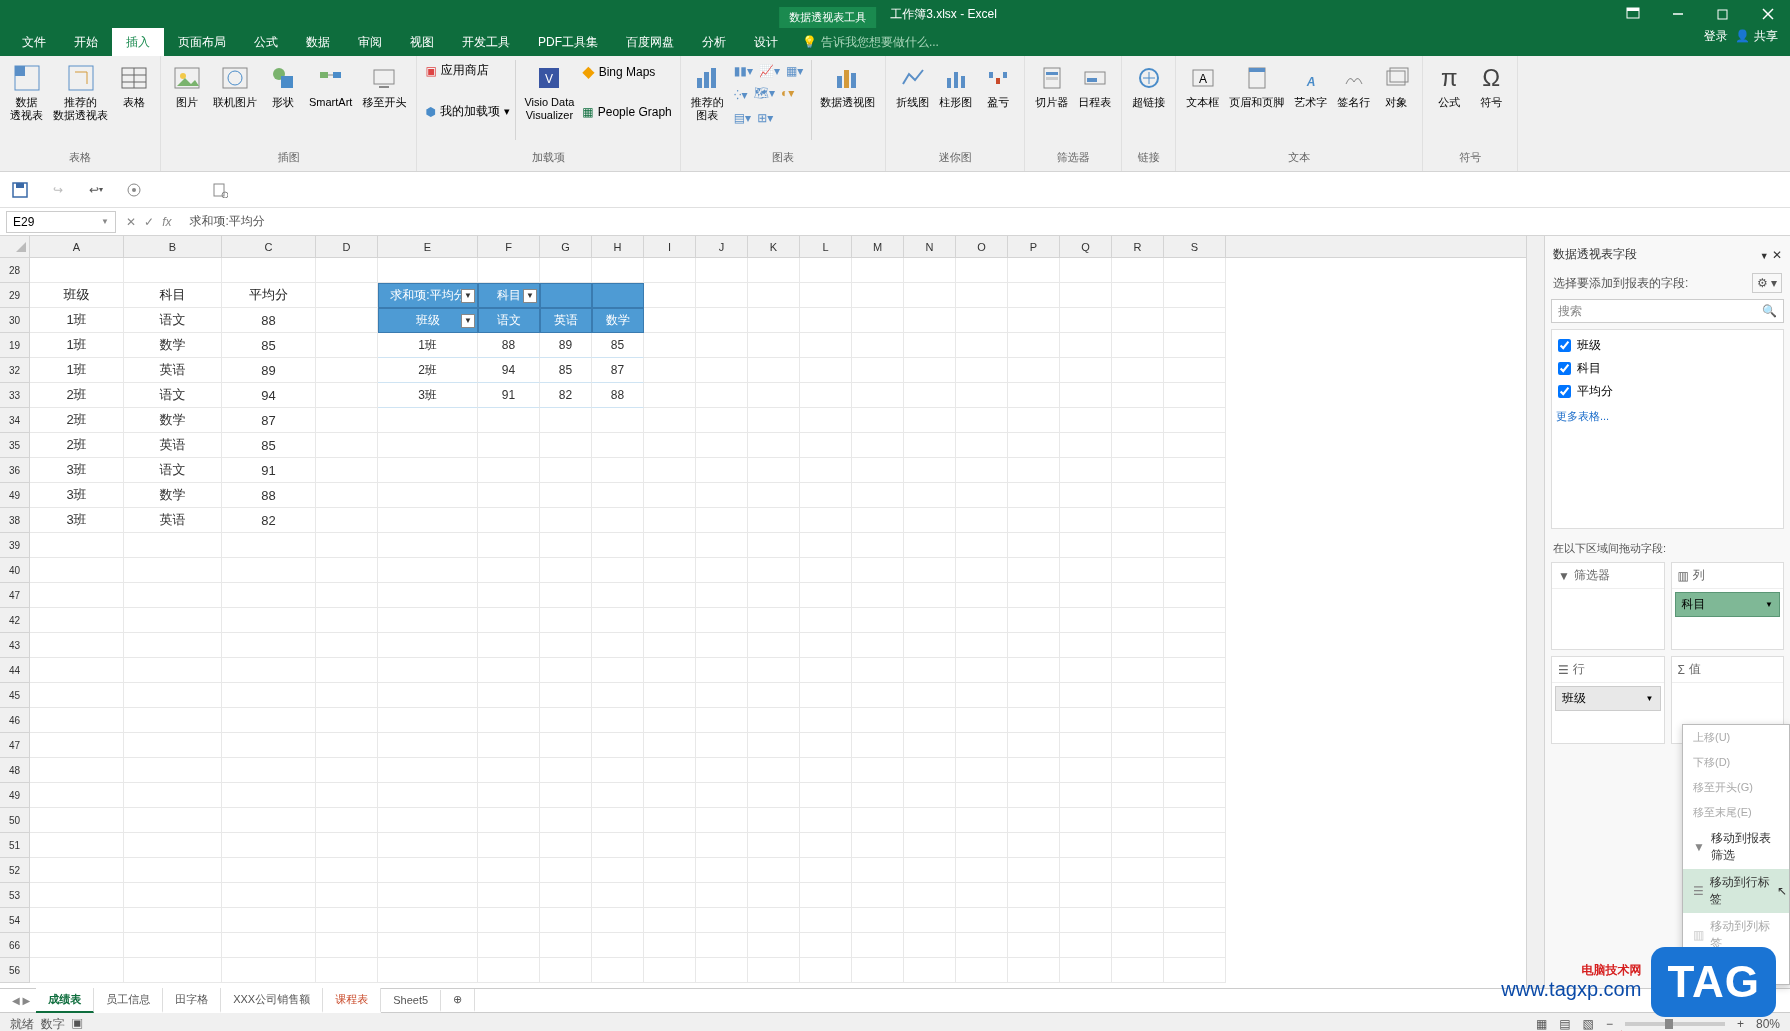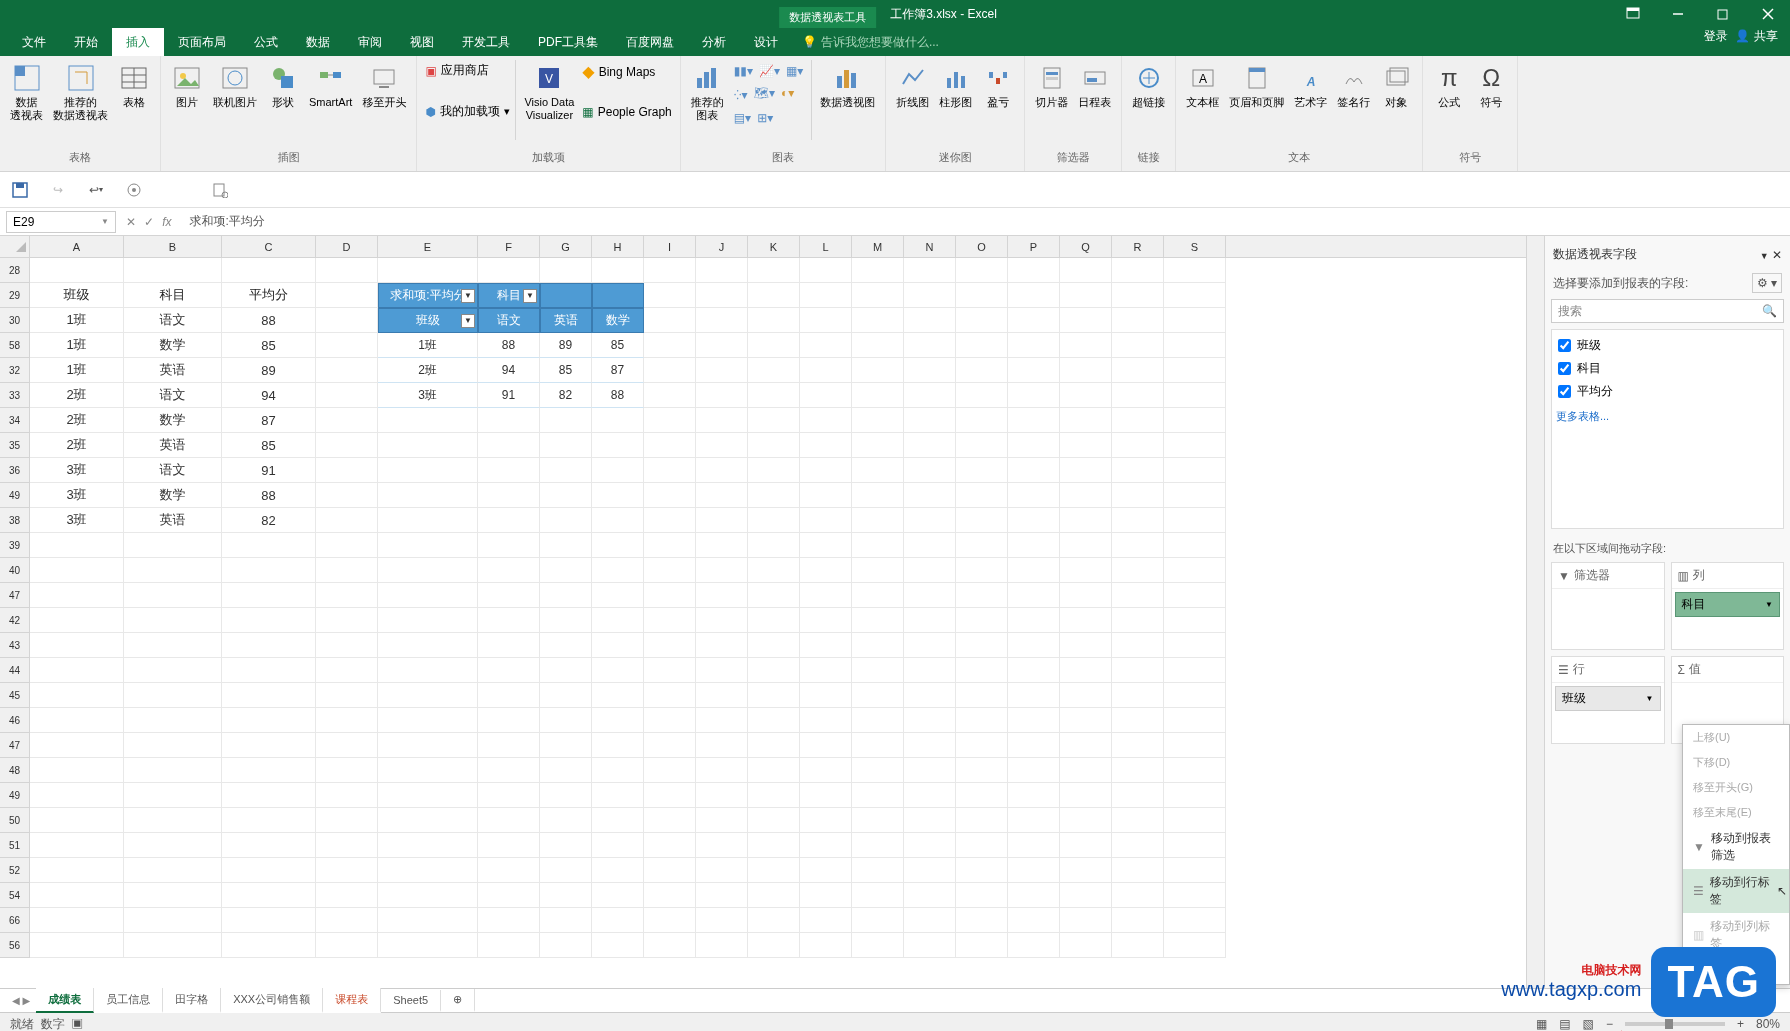--- a/index.html
+++ b/index.html
@@ -564,21 +564,21 @@
           <div class="cell" style="width:52px"></div>
           <div class="cell" style="width:52px"></div>
           <div class="cell" style="width:52px"></div>
           <div class="cell" style="width:52px"></div>
           <div class="cell" style="width:52px"></div>
           <div class="cell" style="width:52px"></div>
           <div class="cell" style="width:52px"></div>
           <div class="cell" style="width:62px"></div>
         </div>
         <div class="row dat">
-          <div class="rowh">58</div>
+          <div class="rowh">19</div>
           <div class="cell center" style="width:94px">1班</div>
           <div class="cell center" style="width:98px">数学</div>
           <div class="cell center" style="width:94px">85</div>
           <div class="cell" style="width:62px"></div>
           <div class="cell pt-cell" style="width:100px">1班</div>
           <div class="cell pt-cell" style="width:62px">88</div>
           <div class="cell pt-cell" style="width:52px">89</div>
           <div class="cell pt-cell" style="width:52px">85</div>
           <div class="cell" style="width:52px"></div>
           <div class="cell" style="width:52px"></div>
@@ -1027,20 +1027,42 @@
           <div class="cell" style="width:52px"></div>
           <div class="cell" style="width:52px"></div>
           <div class="cell" style="width:52px"></div>
           <div class="cell" style="width:52px"></div>
           <div class="cell" style="width:52px"></div>
           <div class="cell" style="width:52px"></div>
           <div class="cell" style="width:62px"></div>
         </div>
         <div class="row dat">
           <div class="rowh">52</div>
+          <div class="cell" style="width:94px"></div>
+          <div class="cell" style="width:98px"></div>
+          <div class="cell" style="width:94px"></div>
+          <div class="cell" style="width:62px"></div>
+          <div class="cell" style="width:100px"></div>
+          <div class="cell" style="width:62px"></div>
+          <div class="cell" style="width:52px"></div>
+          <div class="cell" style="width:52px"></div>
+          <div class="cell" style="width:52px"></div>
+          <div class="cell" style="width:52px"></div>
+          <div class="cell" style="width:52px"></div>
+          <div class="cell" style="width:52px"></div>
+          <div class="cell" style="width:52px"></div>
+          <div class="cell" style="width:52px"></div>
+          <div class="cell" style="width:52px"></div>
+          <div class="cell" style="width:52px"></div>
+          <div class="cell" style="width:52px"></div>
+          <div class="cell" style="width:52px"></div>
+          <div class="cell" style="width:62px"></div>
+        </div>
+        <div class="row dat">
+          <div class="rowh">53</div>
           <div class="cell" style="width:94px"></div>
           <div class="cell" style="width:98px"></div>
           <div class="cell" style="width:94px"></div>
           <div class="cell" style="width:62px"></div>
           <div class="cell" style="width:100px"></div>
           <div class="cell" style="width:62px"></div>
           <div class="cell" style="width:52px"></div>
           <div class="cell" style="width:52px"></div>
           <div class="cell" style="width:52px"></div>
           <div class="cell" style="width:52px"></div>

